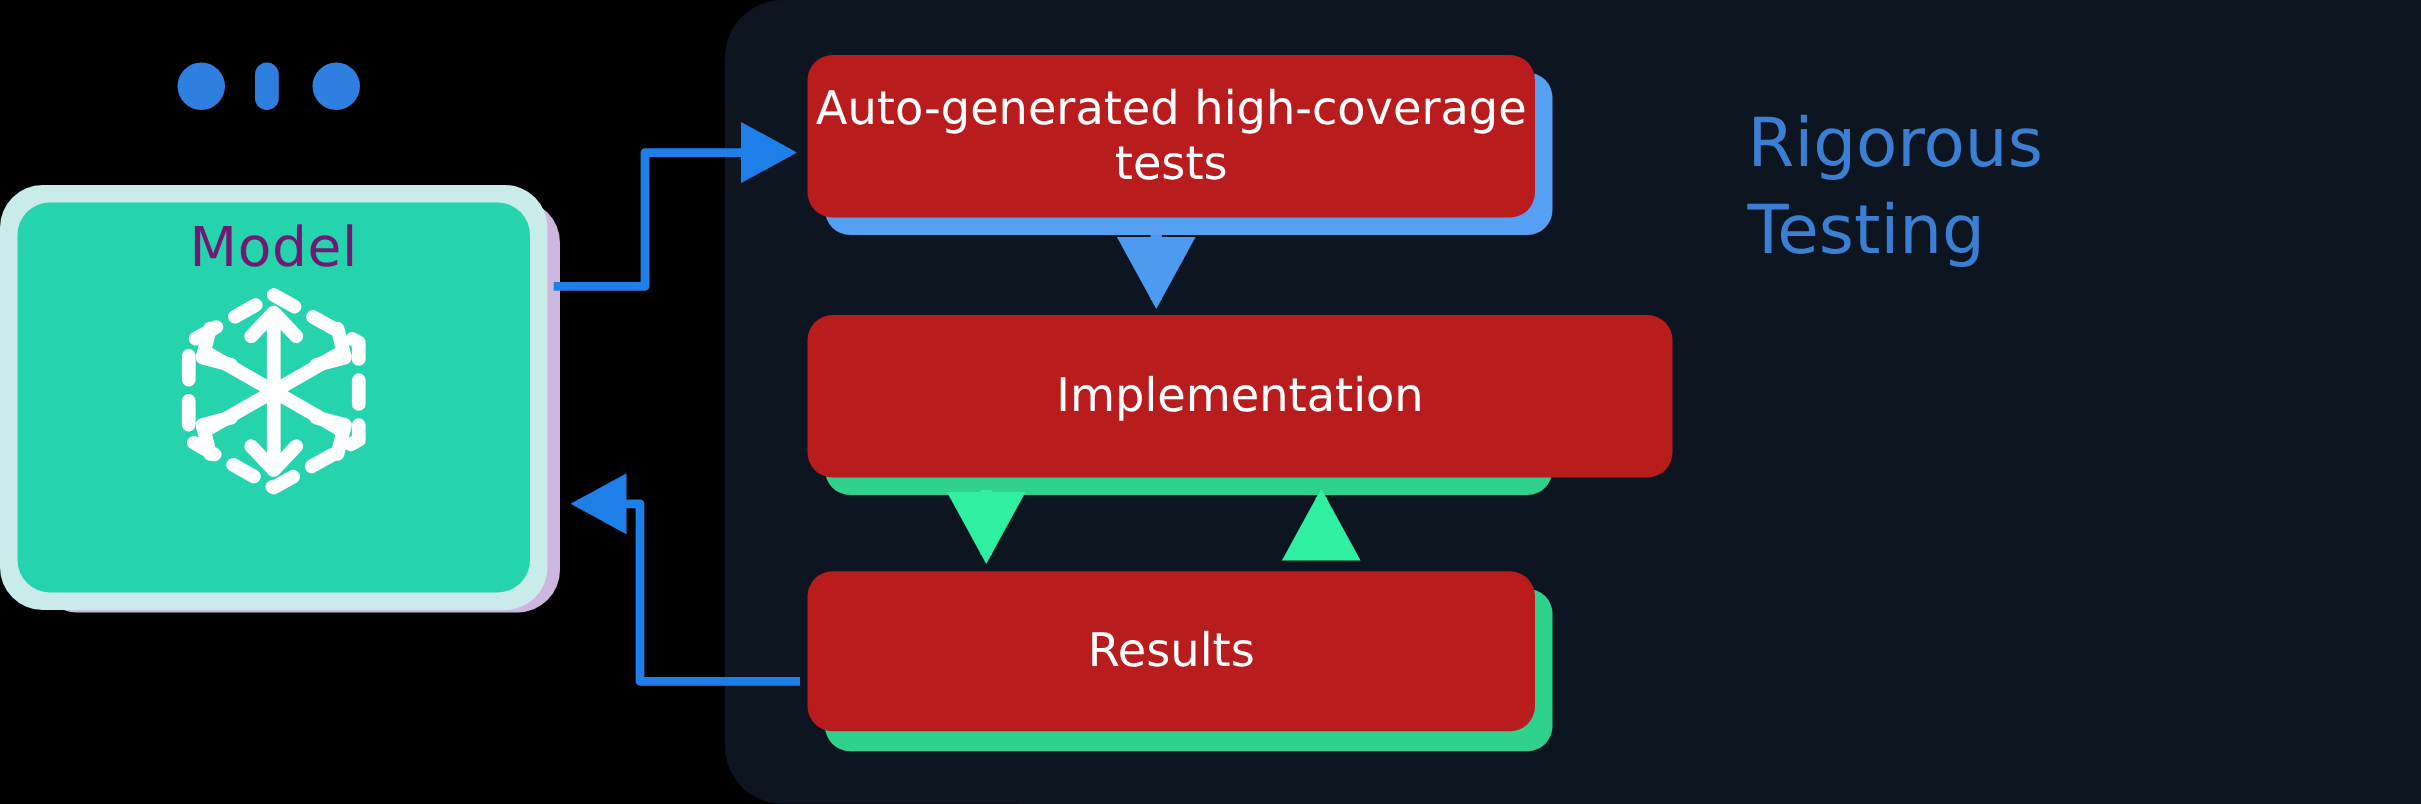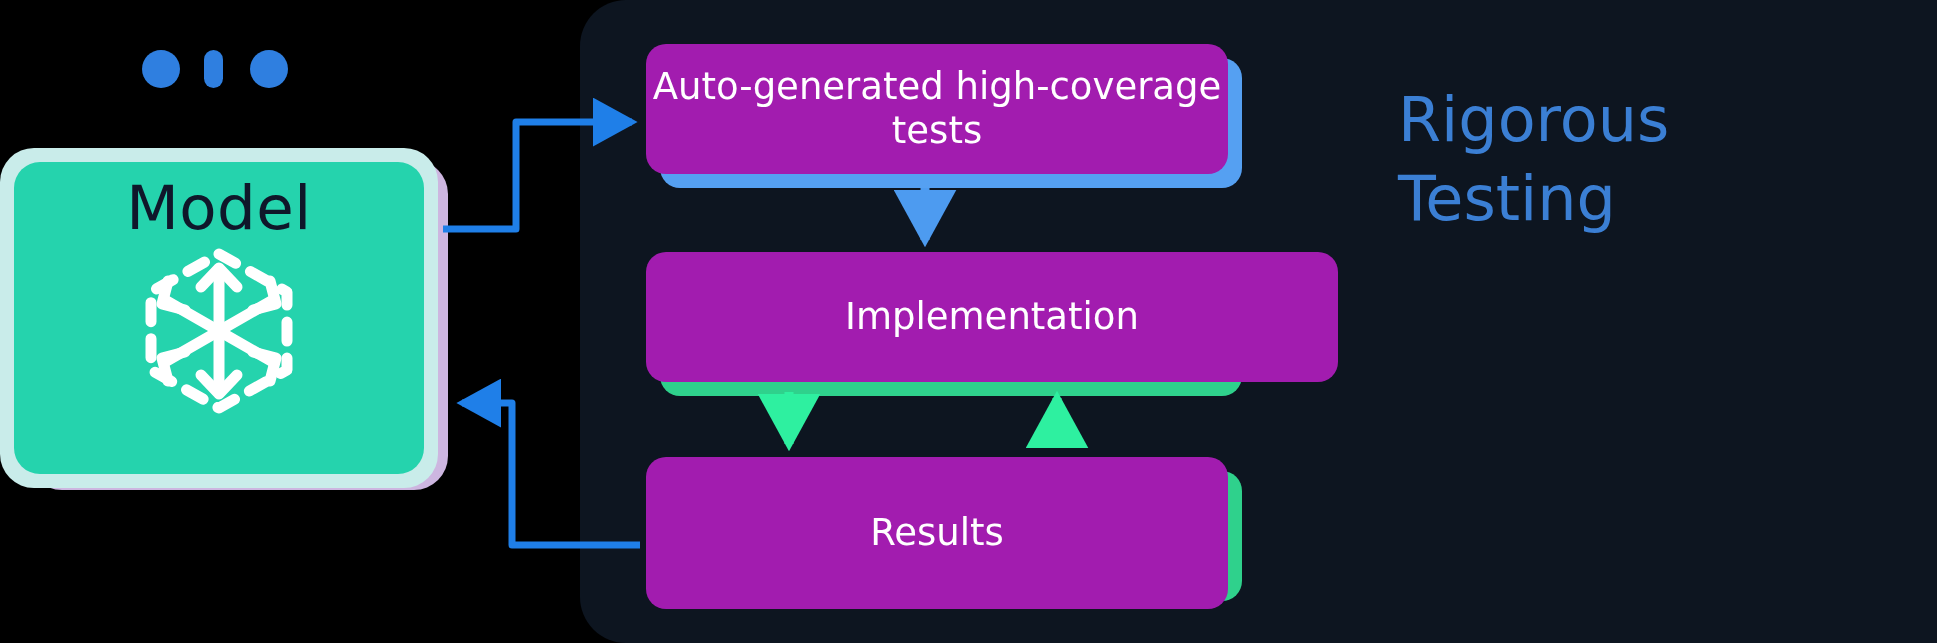--- a/index.html
+++ b/index.html
@@ -84,34 +84,34 @@
     background: #25d3ad;
     border-radius: 26px;
     display: flex;
     flex-direction: column;
     align-items: center;
     justify-content: flex-start;
     padding-top: 14px;
     box-sizing: border-box;
   }
   .model-label {
-    color: #0f172a;
-    font-size: 61px;
+    color: #701a75;
+    font-size: 44px;
     line-height: 1.05;
     font-weight: 400;
     letter-spacing: 0.5px;
   }
   .model-icon {
     margin-top: 2px;
   }
 
   
   .fbox {
     position: absolute;
-    background: #a21caf;
+    background: #b91c1c;
     border-radius: 20px;
     color: #ffffff;
     display: flex;
     align-items: center;
     justify-content: center;
     text-align: center;
     font-size: 37px;
     line-height: 1.18;
     font-weight: 400;
     z-index: 3;
@@ -124,30 +124,30 @@
 
   
   .box-tests        { left: 646px; top: 44px;  width: 582px; height: 130px; }
   .box-tests-shadow { left: 660px; top: 58px;  width: 582px; height: 130px; background: #55a0f2; }
 
   
   .box-impl         { left: 646px; top: 252px; width: 692px; height: 130px; }
   .box-impl-shadow  { left: 660px; top: 266px; width: 582px; height: 130px; background: #2fd18c; }
 
   
-  .box-results        { left: 646px; top: 457px; width: 582px; height: 152px; }
+  .box-results        { left: 646px; top: 457px; width: 582px; height: 128px; }
   .box-results-shadow { left: 660px; top: 471px; width: 582px; height: 130px; background: #2fd18c; }
 
   
   .headline {
     position: absolute;
     left: 1398px;
     top: 80px;
     color: #3b7fd4;
-    font-size: 62px;
+    font-size: 54px;
     line-height: 1.28;
     font-weight: 400;
     white-space: pre-line;
   }
 
   
   .connectors {
     position: absolute;
     inset: 0;
     z-index: 5;

